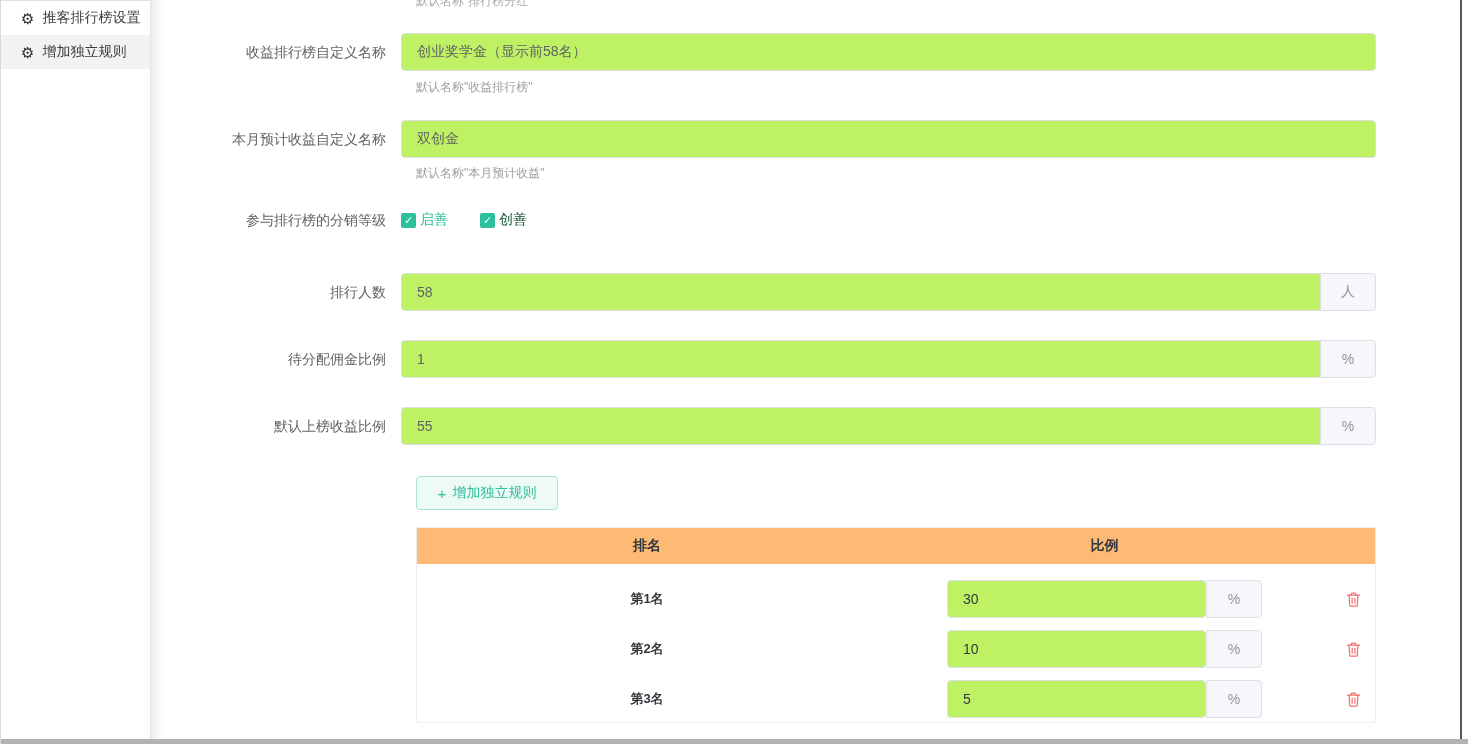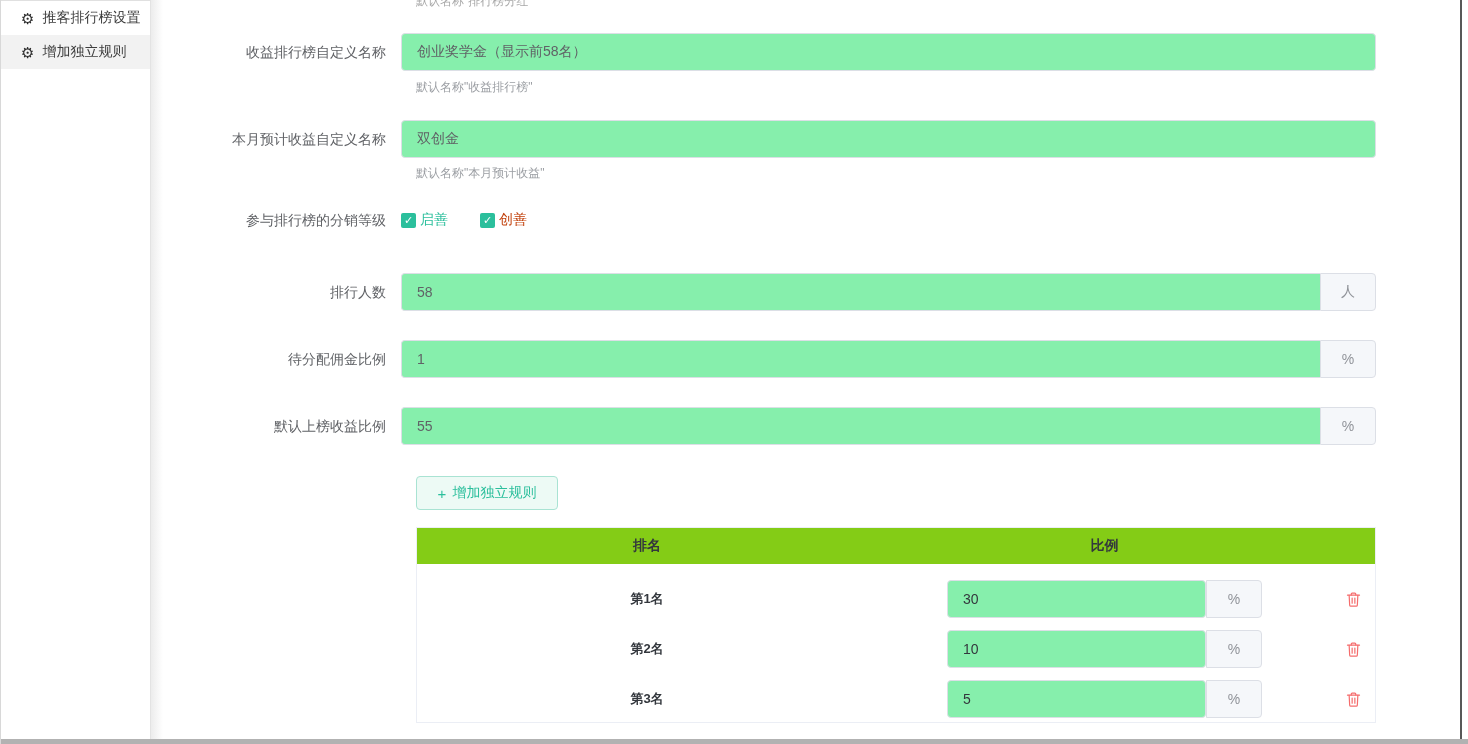--- a/index.html
+++ b/index.html
@@ -14,21 +14,21 @@
   .side-item{display:flex;align-items:center;height:34px;padding-left:20px;cursor:pointer;color:#3d3d3d;}
   .side-item.active{background:#f2f2f2;}
   .side-item .gear{font-size:15px;color:#2b2b2b;margin-right:8px;line-height:1;}
 
   
   .row{position:absolute;left:162px;width:1213px;display:flex;}
   .f-label{width:238px;padding-right:15px;box-sizing:border-box;text-align:right;
     line-height:38px;color:#606266;white-space:nowrap;}
   .f-ctrl{flex:1;display:flex;}
   .txt-input{flex:1;height:38px;box-sizing:border-box;border:1px solid #dcdfe6;border-radius:4px;
-    padding:0 15px;font-size:14px;color:#606266;outline:none;background:#86efac;
+    padding:0 15px;font-size:14px;color:#606266;outline:none;background:#bef264;
     font-family:"Liberation Sans","DejaVu Sans",sans-serif;}
   .input-group{flex:1;display:flex;height:38px;}
   .input-group .txt-input{border-radius:4px 0 0 4px;border-right:none;}
   .addon{width:56px;box-sizing:border-box;border:1px solid #dcdfe6;border-radius:0 4px 4px 0;
     background:#f5f7fa;color:#909399;display:flex;align-items:center;justify-content:center;font-size:14px;}
   .helper{position:absolute;left:415px;font-size:12px;color:#9b9ea3;}
   .clipped-helper{position:absolute;left:415px;top:-7px;font-size:12px;color:#a8a8a8;}
 
   
   .chk-wrap{display:flex;align-items:center;height:26px;}
@@ -40,21 +40,21 @@
   
   .add-btn{position:absolute;left:415px;top:476px;width:142px;height:34px;box-sizing:border-box;
     border:1px solid #a9e3d3;background:#edfaf5;border-radius:4px;cursor:pointer;
     display:flex;align-items:center;justify-content:center;font-size:14px;
     font-family:"Liberation Sans","DejaVu Sans",sans-serif;}
   .add-btn .plus{margin-right:6px;font-size:15px;}
 
   
   .rules-table{position:absolute;left:415px;top:527px;width:960px;height:196px;box-sizing:border-box;
     border:1px solid #ebeef5;background:#fff;}
-  .rt-header{display:flex;height:36px;background:#84cc16;align-items:center;}
+  .rt-header{display:flex;height:36px;background:#fdba74;align-items:center;}
   .rt-h1{width:460px;text-align:center;font-weight:bold;color:#33373d;}
   .rt-h2{width:455px;text-align:center;font-weight:bold;color:#33373d;}
   .rt-row{display:flex;align-items:center;height:50px;}
   .rt-row.first{margin-top:10px;}
   .rt-c1{width:460px;text-align:center;font-weight:bold;color:#33373d;font-size:13px;}
   .rt-c2{width:455px;display:flex;justify-content:center;}
   .rt-group{width:315px;display:flex;height:38px;}
   .rt-group .txt-input{font-weight:normal;color:#33373d;}
   .rt-c3{flex:1;display:flex;justify-content:center;}
   .trash-btn{background:none;border:none;padding:2px;cursor:pointer;display:flex;}
@@ -101,21 +101,21 @@
   <div class="row" style="top:207px">
     <div class="f-label" style="line-height:26px">参与排行榜的分销等级</div>
     <div class="f-ctrl">
       <div class="chk-wrap">
         <span class="chk-item">
           <span class="chk-box" style="background:#2bbf9c">✓</span>
           <span class="chk-label" style="color:#2bbf9c">启善</span>
         </span>
         <span class="chk-item">
           <span class="chk-box" style="background:#2bbf9c">✓</span>
-          <span class="chk-label" style="color:#c2410c">创善</span>
+          <span class="chk-label" style="color:#14532d">创善</span>
         </span>
       </div>
     </div>
   </div>
 
   <div class="row" style="top:273px">
     <div class="f-label">排行人数</div>
     <div class="f-ctrl">
       <div class="input-group">
         <input class="txt-input" type="text" value="58" style="">

